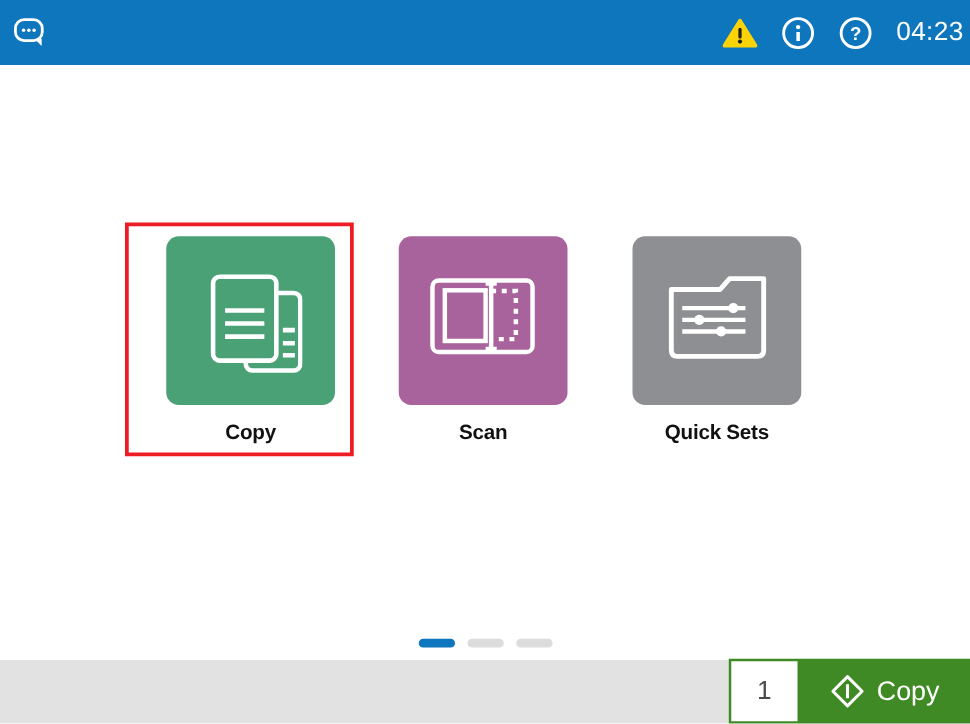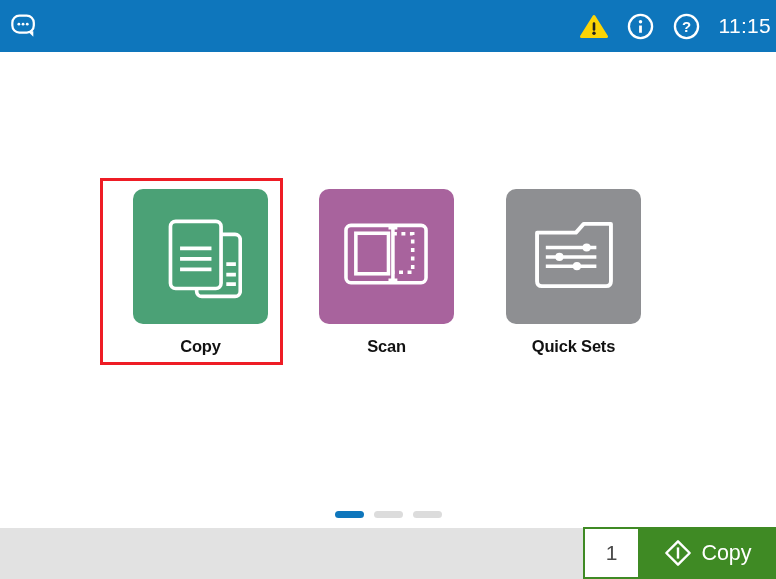--- a/index.html
+++ b/index.html
@@ -78,21 +78,21 @@
           <circle cx="14" cy="9" r="1.8" fill="#fff"></circle>
           <line x1="14" y1="13" x2="14" y2="20.5" stroke="#fff" stroke-width="2.9"></line>
         </svg>
       </div>
       <div class="hdr-ico">
         <svg width="27" height="27" viewBox="0 0 28 28">
           <circle cx="14" cy="14" r="12" fill="none" stroke="#fff" stroke-width="2.4"></circle>
           <text x="14" y="19.6" text-anchor="middle" font-family="Liberation Sans, sans-serif" font-size="15.5" font-weight="bold" fill="#fff">?</text>
         </svg>
       </div>
-      <div class="time">11:15</div>
+      <div class="time">04:23</div>
     </div>
   </header>
 
   <div class="tile-wrap selected" id="wrap-0">
     <div class="tile" style="background: rgb(75, 161, 118);">
       <span>
         <svg width="82" height="89" viewBox="0 0 94 102">
           <g stroke="#fff" stroke-width="4.2">
             <rect x="42" y="28" width="50" height="71" rx="6" style="fill:var(--tile-copy-green)"></rect>
             <rect x="12" y="13" width="58" height="77" rx="6" style="fill:var(--tile-copy-green)"></rect>

